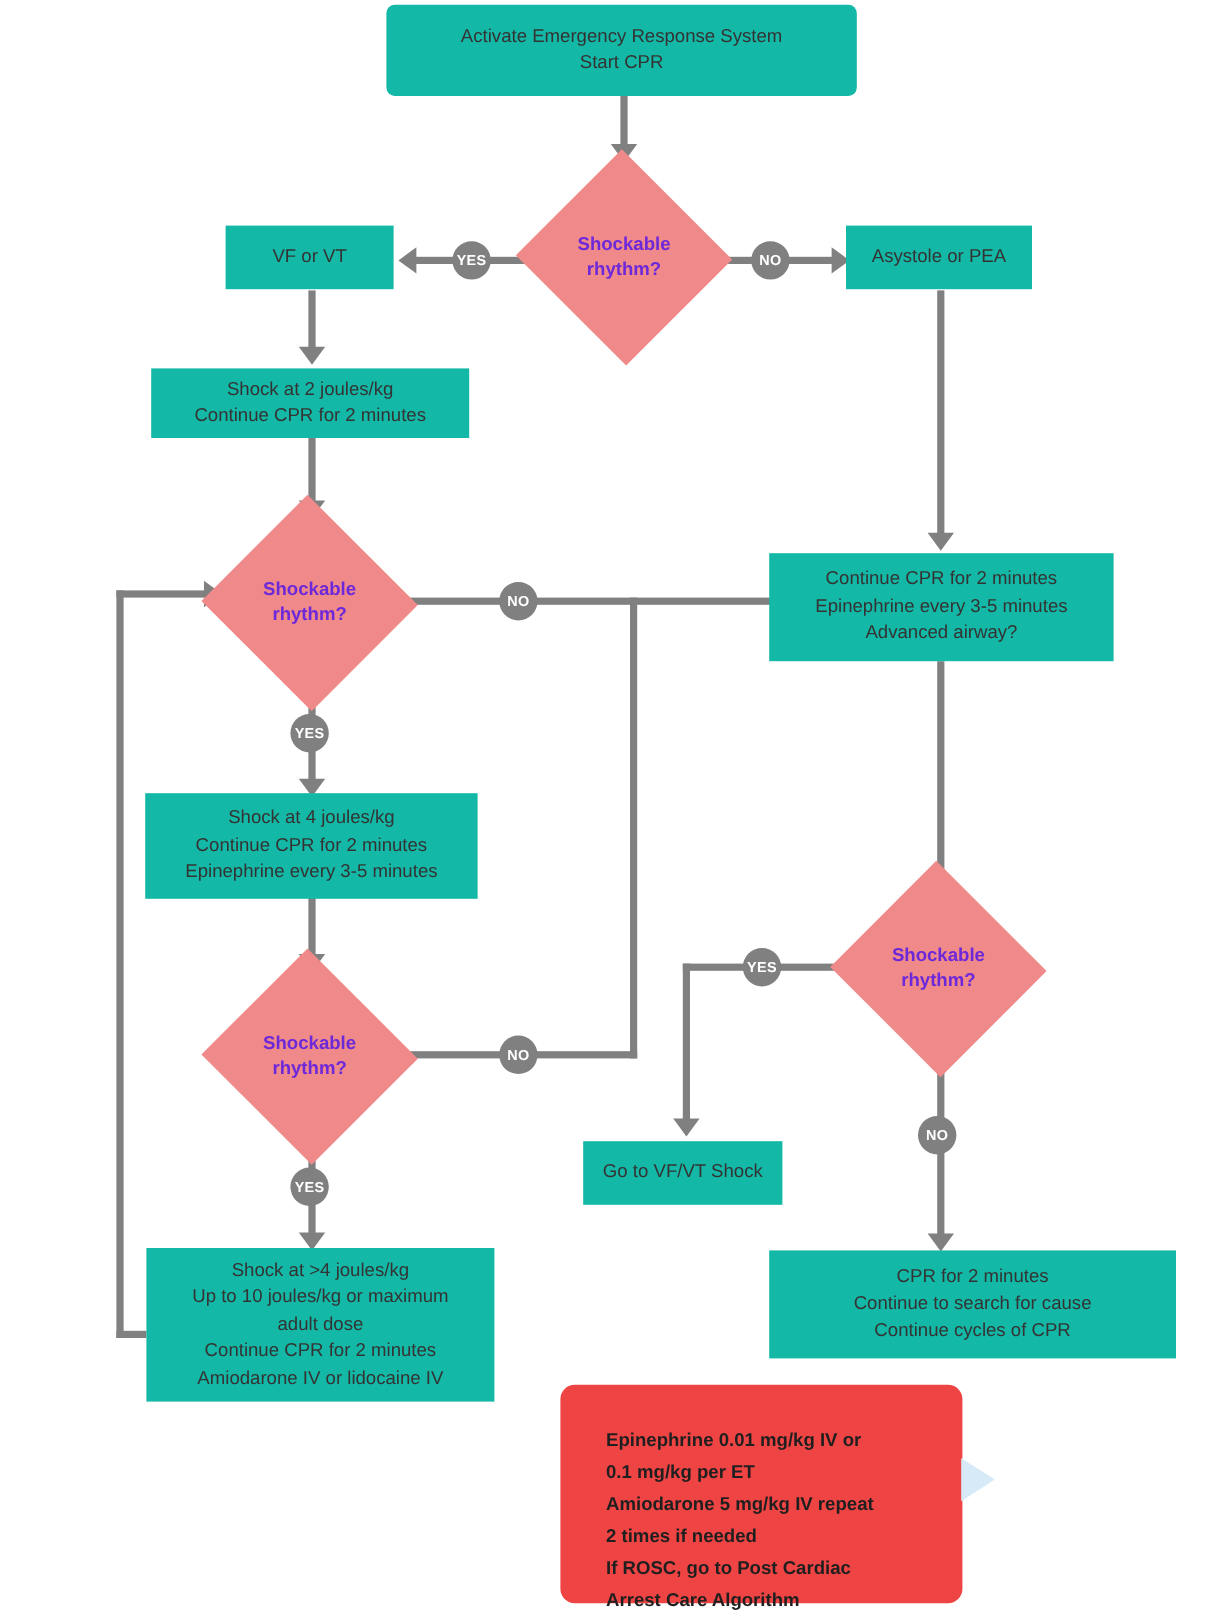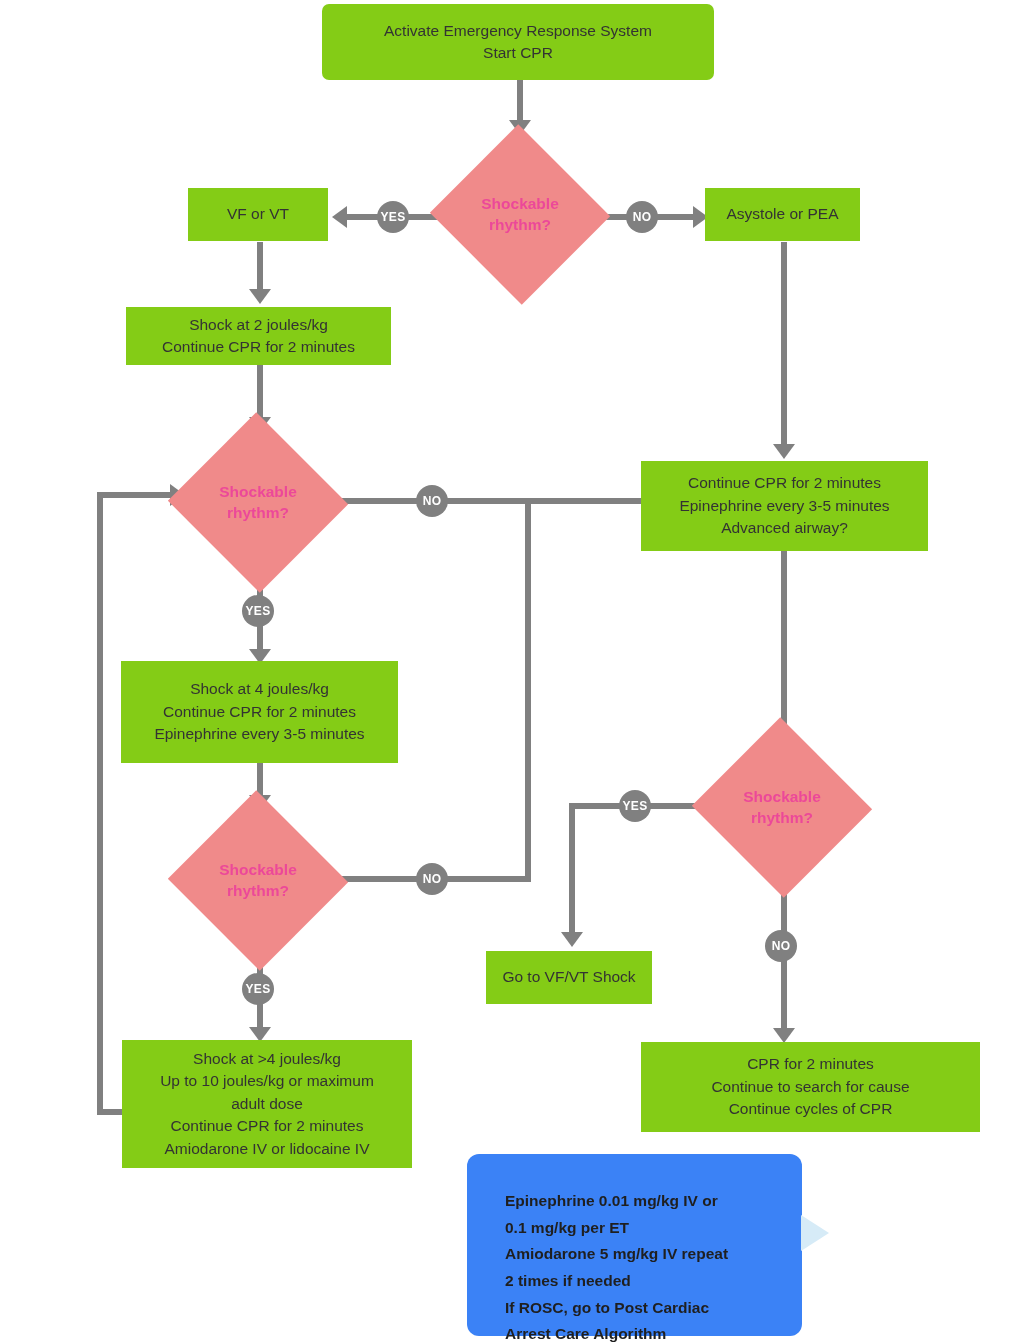--- a/index.html
+++ b/index.html
@@ -10,21 +10,21 @@
   #canvas{
     position:relative;
     width:1020px;
     height:1344px;
     background:#ffffff;
     overflow:hidden;
   }
   
   .box{
     position:absolute;
-    background:#84cc16;
+    background:#14b8a6;
     color:#333333;
     display:flex;
     align-items:center;
     justify-content:center;
     text-align:center;
     font-size:15.5px;
     line-height:1.45;
     box-sizing:border-box;
     padding:6px 10px;
     white-space:pre-line;
@@ -40,21 +40,21 @@
   }
   .diamond .dshape{
     position:absolute;
     inset:0;
     background:#f08a8a;
     transform:rotate(45deg);
   }
   .diamond .dlabel{
     position:relative;
     z-index:2;
-    color:#ec4899;
+    color:#6d28d9;
     font-weight:bold;
     font-size:15.5px;
     line-height:1.3;
     text-align:center;
     white-space:pre-line;
   }
 
   
   .line{
     position:absolute;
@@ -95,21 +95,21 @@
     display:flex;
     align-items:center;
     justify-content:center;
     letter-spacing:.3px;
     z-index:5;
   }
 
   
   #callout{
     position:absolute;
-    background:#3b82f6;
+    background:#ef4444;
     border-radius:12px;
     box-sizing:border-box;
     padding:34px 30px 30px 38px;
     color:#1f1f1f;
     font-weight:bold;
     font-size:15.5px;
     line-height:1.72;
     white-space:pre-line;
   }
   #callout-tail{
@@ -192,21 +192,21 @@
   <div class="diamond" style="left:193px;top:440px;width:130px;height:125px;">
     <div class="dshape"></div>
     <div class="dlabel">Shockable
 rhythm?</div>
   </div>
 
   <div class="box" style="left:641px;top:461px;width:287px;height:90px;">Continue CPR for 2 minutes
 Epinephrine every 3-5 minutes
 Advanced airway?</div>
 
-  <div class="box" style="left:121px;top:661px;width:277px;height:102px;">Shock at 4 joules/kg
+  <div class="box" style="left:121px;top:661px;width:277px;height:88px;">Shock at 4 joules/kg
 Continue CPR for 2 minutes
 Epinephrine every 3-5 minutes</div>
 
   <div class="diamond" style="left:193px;top:818px;width:130px;height:125px;">
     <div class="dshape"></div>
     <div class="dlabel">Shockable
 rhythm?</div>
   </div>
 
   <div class="diamond" style="left:717px;top:745px;width:130px;height:125px;">

